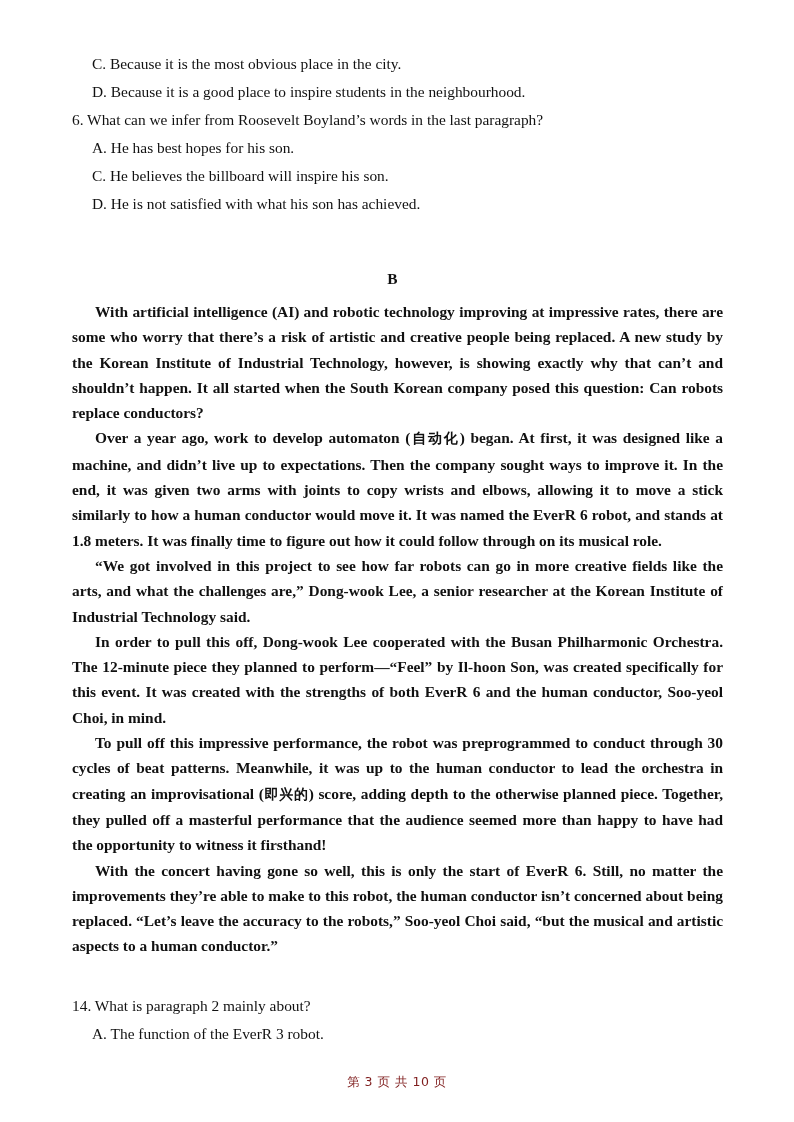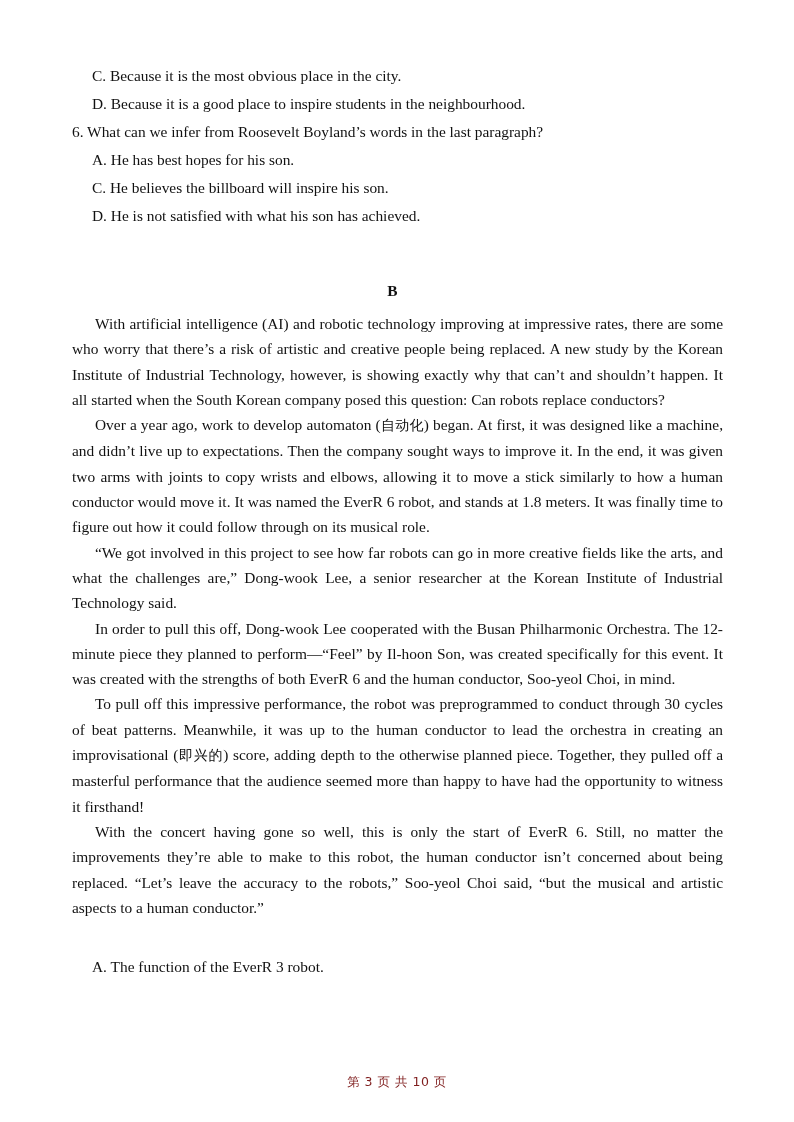--- a/index.html
+++ b/index.html
@@ -24,21 +24,20 @@
     height: 1122px;
     box-sizing: border-box;
   }
 
   
   .content {
     position: absolute;
     left: 72px;
     top: 50px;
     width: 651px;
-    margin-top: 12px;
   }
 
   
   .q-stem {
     font-size: 15.4px;
     line-height: 28px;
     margin: 0;
     text-indent: 0;
     white-space: nowrap;
   }
@@ -63,20 +62,21 @@
   
   .body-para {
     font-size: 15.4px;
     line-height: 25.3px;
     margin: 0;
     text-align: justify;
     text-justify: inter-word;
     text-indent: 23px;
     -webkit-hyphens: none;
     hyphens: none;
+    font-weight: bold;
   }
   .body-para .cn {
     font-family: "DejaVu Sans", "Liberation Sans", sans-serif;
     font-size: 14px;
   }
 
   
   .gap-before-section { height: 50px; }
   .gap-after-heading  { height: 9px; }
   .gap-before-q14     { height: 33px; }
@@ -121,18 +121,19 @@
     <p class="body-para">“We got involved in this project to see how far robots can go in more creative fields like the arts, and what the challenges are,” Dong-wook Lee, a senior researcher at the Korean Institute of Industrial Technology said.</p>
 
     <p class="body-para">In order to pull this off, Dong-wook Lee cooperated with the Busan Philharmonic Orchestra. The 12-minute piece they planned to perform—“Feel” by Il-hoon Son, was created specifically for this event. It was created with the strengths of both EverR 6 and the human conductor, Soo-yeol Choi, in mind.</p>
 
     <p class="body-para"><span>To pull off this impressive performance, the robot was preprogrammed to conduct through 30 cycles of beat patterns. Meanwhile, it was up to the human conductor to lead the orchestra in creating an improvisational (</span><span class="cn">即兴的</span><span>) score, adding depth to the otherwise planned piece. Together, they pulled off a masterful performance that the audience seemed more than happy to have had the opportunity to witness it firsthand!</span></p>
 
     <p class="body-para">With the concert having gone so well, this is only the start of EverR 6. Still, no matter the improvements they’re able to make to this robot, the human conductor isn’t concerned about being replaced. “Let’s leave the accuracy to the robots,” Soo-yeol Choi said, “but the musical and artistic aspects to a human conductor.”</p>
 
     <div class="gap-before-q14"></div>
 
+    <p class="q-stem">14. What is paragraph 2 mainly about?</p>
     <p class="q-option">A. The function of the EverR 3 robot.</p>
 
   </div>
 
   <div class="footer">第 3 页 共 10 页</div>
 </div>
 
 </body></html>

